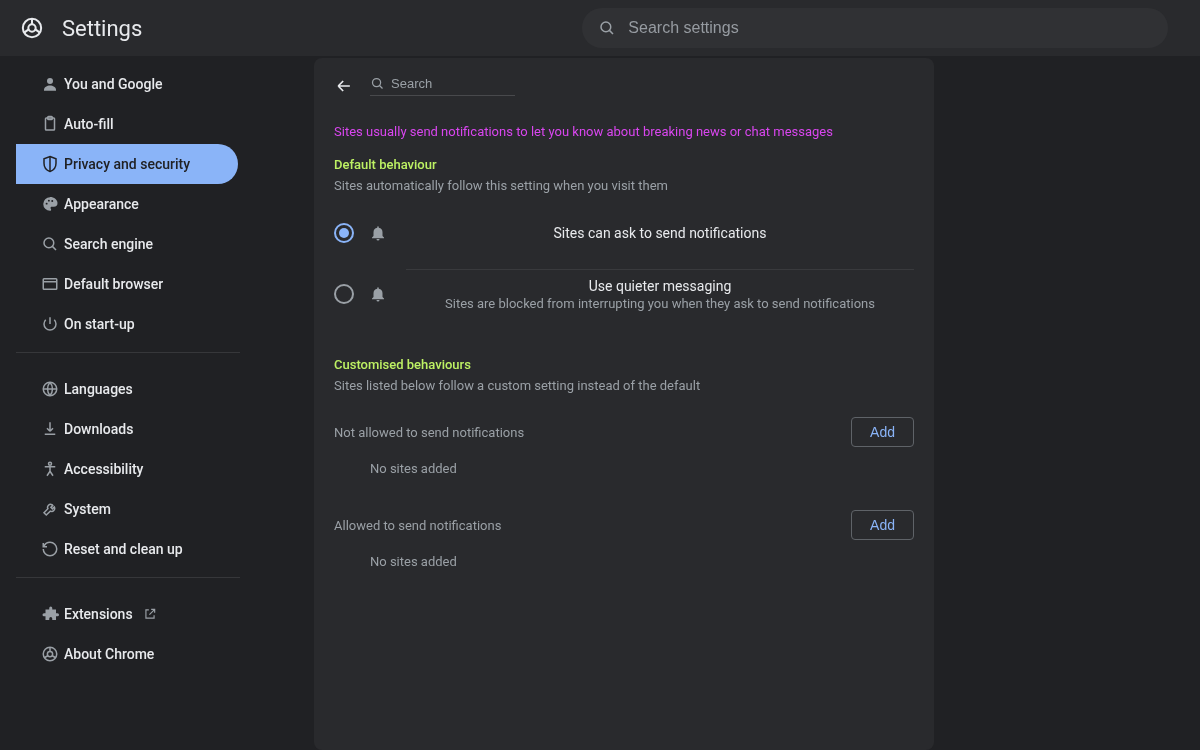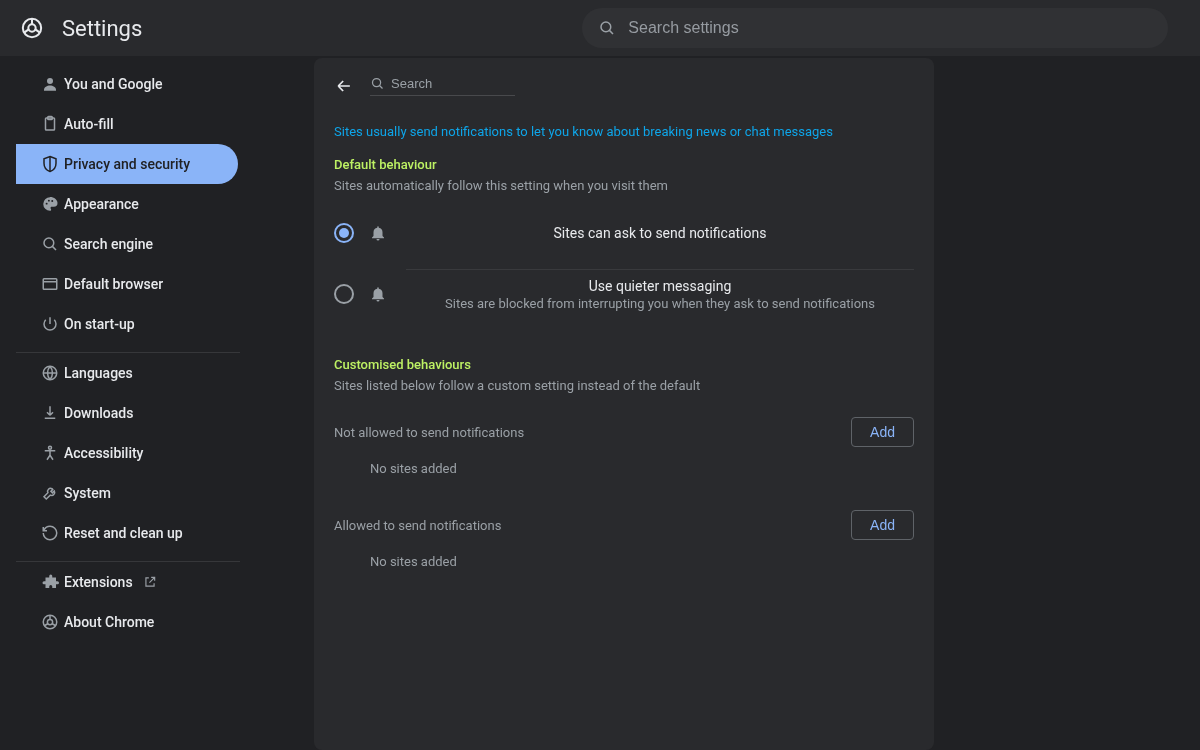--- a/index.html
+++ b/index.html
@@ -85,21 +85,21 @@
     .sidebar-item.active {
       background: #8ab4f8;
       color: #202124;
       width: 222px;
     }
     .sidebar-item .s-icon { width: 20px; display:flex; align-items:center; justify-content:center; color:#9aa0a6; }
     .sidebar-item.active .s-icon { color: #202124; }
     .sidebar-section {
       border-top: 1px solid rgba(255,255,255,0.1);
       margin: 8px 16px;
-      padding-top: 0;
+      padding-top: 16px;
     }
     .sidebar-section:first-child { border-top:none; margin-top:0; padding-top:0;}
     .sidebar-item .ext-arrow { margin-left: 6px; color:#9aa0a6;}
     .content {
       flex: 1;
       display: flex;
       justify-content: flex-start;
       padding-left: 58px;
       overflow-y: auto;
     }
@@ -130,21 +130,21 @@
     .card-search input {
       background: transparent;
       border: none;
       outline: none;
       color: #e8eaed;
       font-size: 13px;
       width: 105px;
     }
     .card-search input::placeholder { color: #9aa0a6; }
     .section-text {
-      color: #0ea5e9;
+      color: #d946ef;
       font-size: 13px;
       padding: 24px 20px 18px 20px;
     }
     .section-heading-row { padding: 0 20px 0 20px; }
     .section-heading {
       color: #bef264;
       font-size: 13px;
       font-weight: 500;
     }
     .section-subtext {

